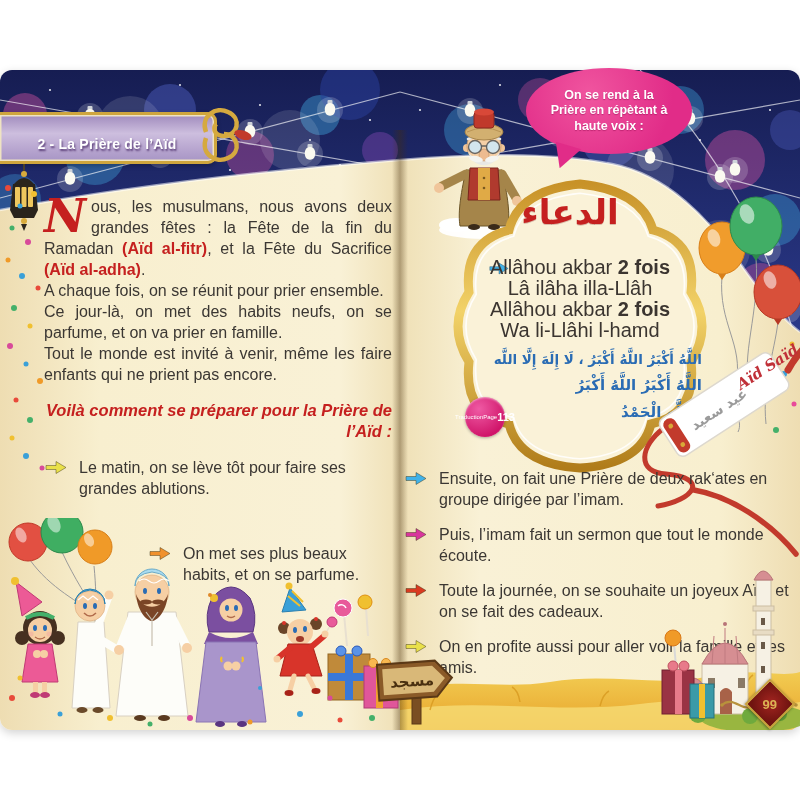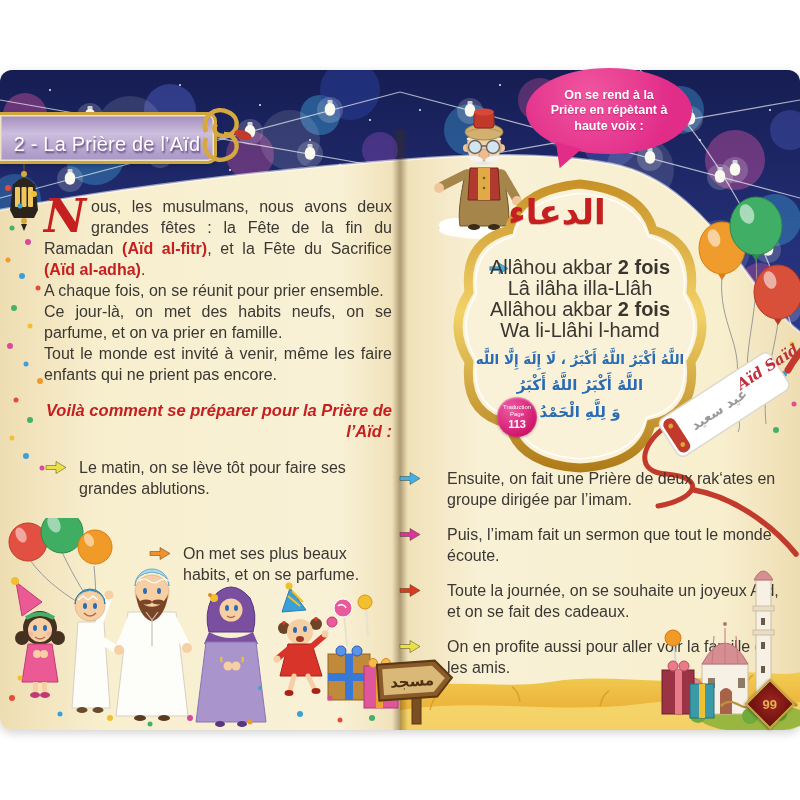--- a/index.html
+++ b/index.html
@@ -7,21 +7,21 @@
           font-family:"Liberation Sans",sans-serif;}
   .abs{position:absolute;}
   .book{position:absolute;left:0;top:70px;width:800px;height:660px;border-radius:12px;
         overflow:hidden;box-shadow:0 3px 10px rgba(0,0,0,.18);}
   
   .banner{position:absolute;left:0;top:112px;width:214px;height:46px;
           background:linear-gradient(#a08bbd,#cdbede 40%,#b7a5cf 75%,#a795c5);
           border:3px solid #cfa63d;border-left:none;border-radius:0 9px 9px 0;
           box-shadow:inset 0 0 0 1.5px #efe3c2, 0 2px 4px rgba(0,0,0,.25);
           display:flex;align-items:center;justify-content:center;}
-  .banner span{color:#fff;font-weight:normal;font-size:20px;letter-spacing:.2px;
+  .banner span{color:#fff;font-weight:bold;font-size:14px;letter-spacing:.2px;
           text-shadow:1px 1.5px 2px rgba(80,50,110,.9);margin-top:12px;}
   
   .bubble{position:absolute;left:526px;top:68px;width:166px;height:86px;
           background:radial-gradient(circle at 38% 30%,#f0559f,#e12c88 70%);
           border-radius:50%;display:flex;align-items:center;justify-content:center;
           text-align:center;z-index:6;}
   .bubble:after{content:'';position:absolute;left:26px;bottom:-15px;width:30px;height:26px;
           background:#e12c88;clip-path:polygon(8% 0,95% 18%,30% 100%);transform:rotate(6deg);}
   .bubble span{color:#fff;font-weight:bold;font-size:12.5px;line-height:15.5px;width:124px;
           text-shadow:0 1px 1px rgba(150,10,80,.5);}
@@ -31,40 +31,40 @@
   .ltext p{margin:0;text-align:justify;}
   .dropcap{float:left;font-family:"DejaVu Serif",serif;font-style:italic;font-weight:bold;
          color:#c5201f;font-size:46px;line-height:36px;margin:2px 5px 0 0;}
   .red{color:#c5201f;} .b{font-weight:bold;margin-top:41px;}
   .subhead{margin-top:15px;color:#c5201f;font-weight:bold;font-style:italic;font-size:16.5px;text-align:right;}
   .lb{display:flex;gap:11px;margin-top:15px;}
   .lb.indent{margin-left:104px;width:244px;margin-top:44px;}
   .arr{flex:0 0 24px;height:15px;margin-top:3px;}
   .arr path{stroke:rgba(60,50,20,.45);stroke-width:1;}
   
-  .duatitle{position:absolute;left:477px;top:192px;width:160px;text-align:center;
+  .duatitle{position:absolute;left:490px;top:192px;width:160px;text-align:center;
          font-family:"DejaVu Sans",sans-serif;font-weight:bold;font-size:34px;color:#c5201f;
          text-shadow:0 1px 0 rgba(120,20,20,.25);}
   .translit{position:absolute;left:468px;top:257px;width:224px;text-align:center;
          color:#3b3530;font-size:20px;line-height:21px;}
-  .arabicblock{position:absolute;left:458px;top:347px;width:244px;text-align:center;
+  .arabicblock{position:absolute;left:458px;top:347px;width:244px;
          direction:rtl;font-family:"DejaVu Sans",sans-serif;color:#2a6cb4;font-weight:bold;}
   .arabicblock .a1{font-size:13.5px;line-height:25px;}
   .arabicblock .a2,.arabicblock .a3{font-size:15px;line-height:27px;}
   .badge{position:absolute;left:465px;top:397px;width:40px;height:40px;border-radius:50%;
          background:radial-gradient(circle at 35% 30%,#ef5aa4,#cf1368 75%);
          box-shadow:0 1px 3px rgba(0,0,0,.3), inset 0 1px 2px rgba(255,255,255,.5);
-         display:flex;flex-direction:column;align-items:center;justify-content:center;
-         color:#fff;text-align:right;z-index:7;margin-left:32px;}
+         display:flex;flex-direction:row;align-items:center;justify-content:center;
+         color:#fff;text-align:right;z-index:7;}
   .badge .t1{font-size:6px;line-height:7px;} .badge .t2{font-size:6px;line-height:7px;}
   .badge .t3{font-size:11px;line-height:12px;font-weight:bold;}
   
   .rbullets{position:absolute;left:398px;top:468px;width:392px;color:#3b3733;font-size:16px;
          line-height:21px;}
-  .rb{display:flex;gap:25px;margin-bottom:14px;}
+  .rb{display:flex;gap:11px;margin-bottom:14px;padding-left:6px;}
   .f-blue{fill:#41b2e8;} .f-mag{fill:#d8369c;} .f-red{fill:#d93a20;}
   .f-yel{fill:#e9e04a;} .f-org{fill:#f0912d;}
   
   .diamond{position:absolute;left:752px;top:686px;width:32px;height:32px;transform:rotate(45deg);
          background:radial-gradient(circle at 50% 45%,#a32520,#701410 80%);
          border:2px solid #c9a03c;box-shadow:0 1px 3px rgba(0,0,0,.4);z-index:8;
          display:flex;align-items:center;justify-content:center;}
   .diamond span{transform:rotate(-45deg);color:#dcb454;font-weight:bold;font-size:13px;}
   .tag-fr{font-family:"DejaVu Serif",serif;font-style:italic;font-weight:bold;fill:#c03038;}
   .tag-ar{font-family:"DejaVu Sans",sans-serif;fill:#9b9b9b;font-weight:bold;}

